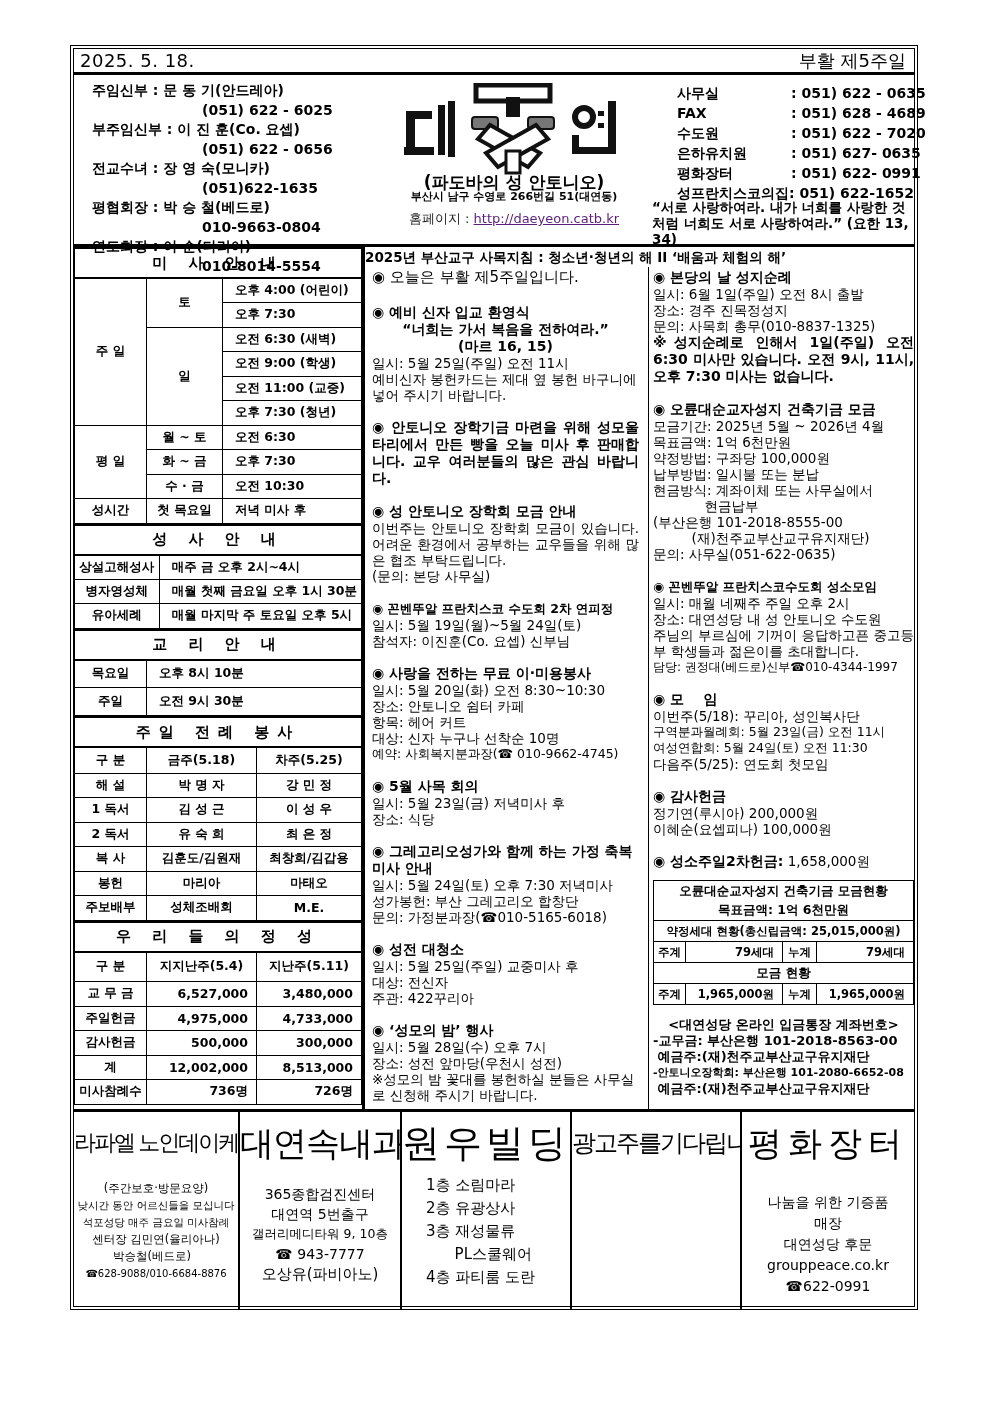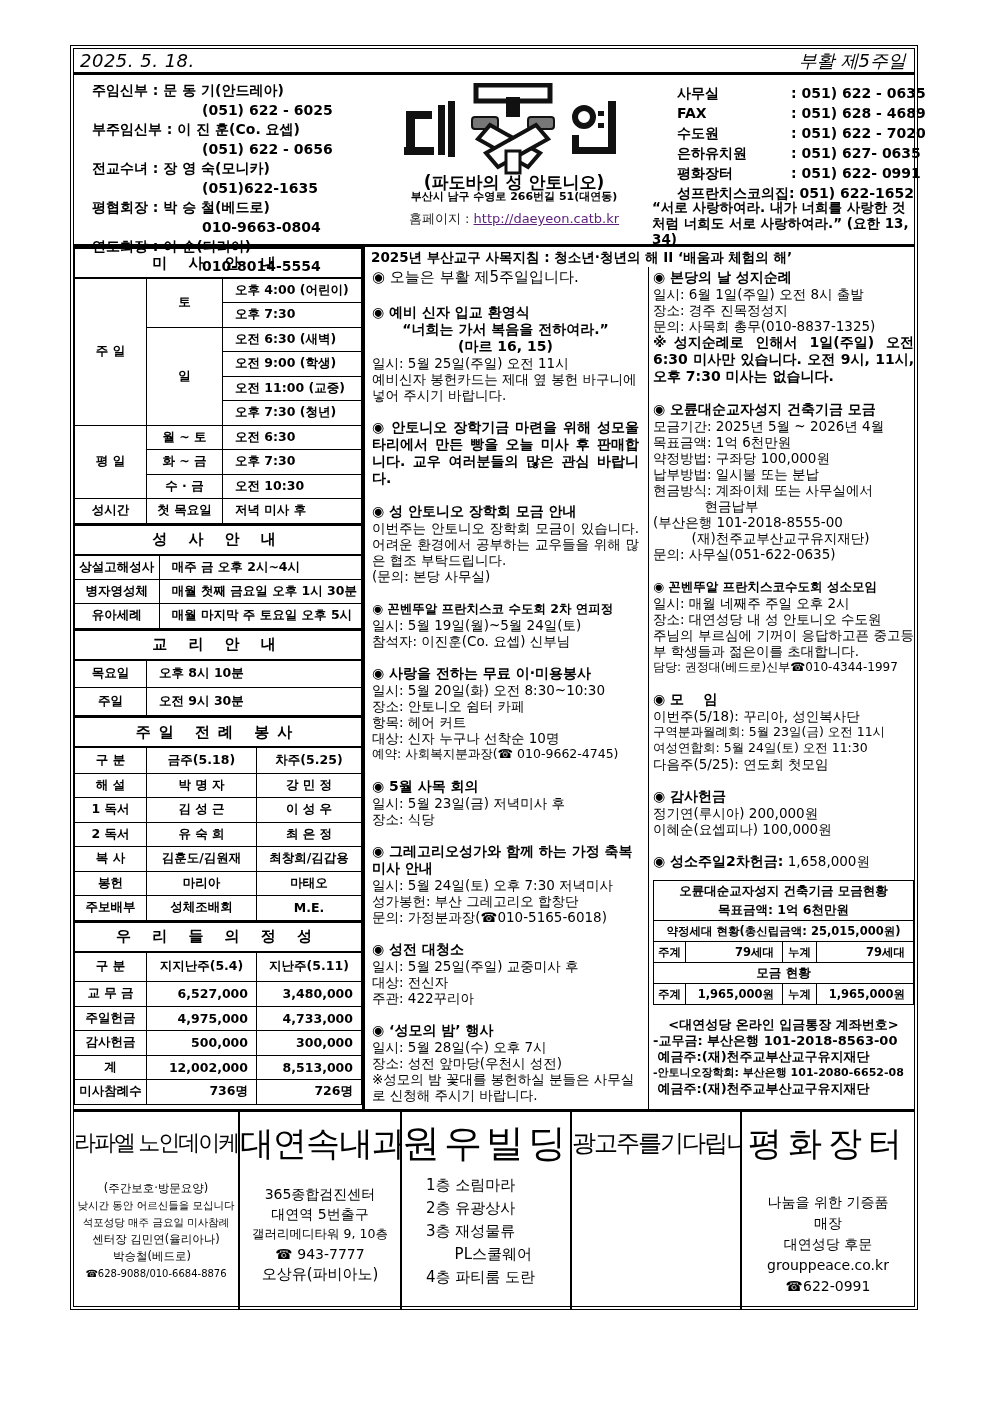--- a/index.html
+++ b/index.html
@@ -1,19 +1,19 @@
 <!DOCTYPE html>
 <html><head>
 <meta charset="utf-8">
 <style>
   * { box-sizing: border-box; margin: 0; padding: 0; }
   html, body { width: 992px; height: 1403px; background: #fff; }
   body { font-family: "DejaVu Sans", "Liberation Sans", sans-serif; color: #000; position: relative; overflow: hidden; }
   .page { position: absolute; left: 70px; top: 45px; width: 848px; height: 1265px; border: 3px double #000; border-width: 4px; border-style: double; }
-  .topbar { position: absolute; left: 0; top: 0; width: 100%; height: 26px; border-bottom: 3px solid #000; font-size: 18px; line-height: 24px; padding: 0 8px; font-family: "DejaVu Sans", sans-serif; font-style: italic; }
+  .topbar { position: absolute; left: 0; top: 0; width: 100%; height: 26px; border-bottom: 3px solid #000; font-size: 18px; line-height: 24px; padding: 0 8px; font-family: "DejaVu Sans", sans-serif; }
   .topbar .date { position: absolute; left: 6px; top: 0; letter-spacing: 0.5px; }
   .topbar .week { position: absolute; right: 8px; top: 0; }
   .header { position: absolute; left: 0; top: 26px; width: 100%; height: 172px; border-bottom: 3px solid #000; }
   .staff { position: absolute; left: 18px; top: 6px; font-size: 14px; line-height: 19.5px; font-weight: bold; }
   .staff .row { white-space: nowrap; }
   .staff .indent { padding-left: 110px; }
   .logo-wrap { position: absolute; left: 300px; top: 8px; width: 280px; height: 160px; text-align: center; }
   .logo-svg { display: block; margin: 0 auto; }
   .logo-sub { font-size: 17px; font-weight: bold; line-height: 15px; }
   .logo-addr { font-size: 11px; font-weight: bold; line-height: 14px; }
@@ -24,21 +24,21 @@
   .contacts .lbl { display: inline-block; width: 126px; text-align: justify; text-align-last: justify; padding-left: 12px; }
   .quote { position: absolute; left: 578px; top: 124px; font-size: 13.5px; line-height: 16px; font-weight: bold; width: 265px; }
   
   .leftcol { position: absolute; left: 0; top: 198px; width: 291px; height: 862px; border-right: 3px solid #000; }
   table { border-collapse: collapse; width: 100%; }
   td, th { border: 1px solid #000; font-size: 12.5px; font-weight: bold; height: 24.5px; text-align: center; padding: 0 4px; white-space: nowrap; }
   .sec-title { font-size: 15px; height: 30px; letter-spacing: 8px; font-weight: bold; border-top: 2px solid #000; border-bottom: 2px solid #000; }
   .al { text-align: left; padding-left: 12px; }
   .ar { text-align: right; padding-right: 8px; }
   
-  .mainhead { position: absolute; left: 291px; top: 198px; width: 551px; height: 20px; font-size: 13.5px; font-weight: bold; line-height: 20px; padding-left: 6px; white-space: nowrap; }
+  .mainhead { position: absolute; left: 291px; top: 198px; width: 551px; height: 20px; font-size: 13.5px; font-weight: bold; line-height: 20px; white-space: nowrap; }
   .midcol { position: absolute; left: 294px; top: 218px; width: 275px; height: 842px; font-size: 13.5px; line-height: 16px; padding: 2px 4px; }
   .rightcol { position: absolute; left: 574px; top: 218px; width: 270px; height: 842px; border-left: 1px solid #000; font-size: 13.5px; line-height: 16px; padding: 2px 4px; }
   .blk { margin-bottom: 16px; }
   .bt { font-weight: bold; font-size: 14px; line-height: 17px; }
   .bull::before { content: "◉ "; }
   .justify { text-align: justify; }
   .c { text-align: center; }
   .fund { border: 1px solid #000; margin: 4px 0 12px 0; }
   .fund td { font-size: 11.5px; height: 21px; margin-left: 15px; }
   .acct { font-size: 13px; line-height: 16px; font-weight: bold; }

